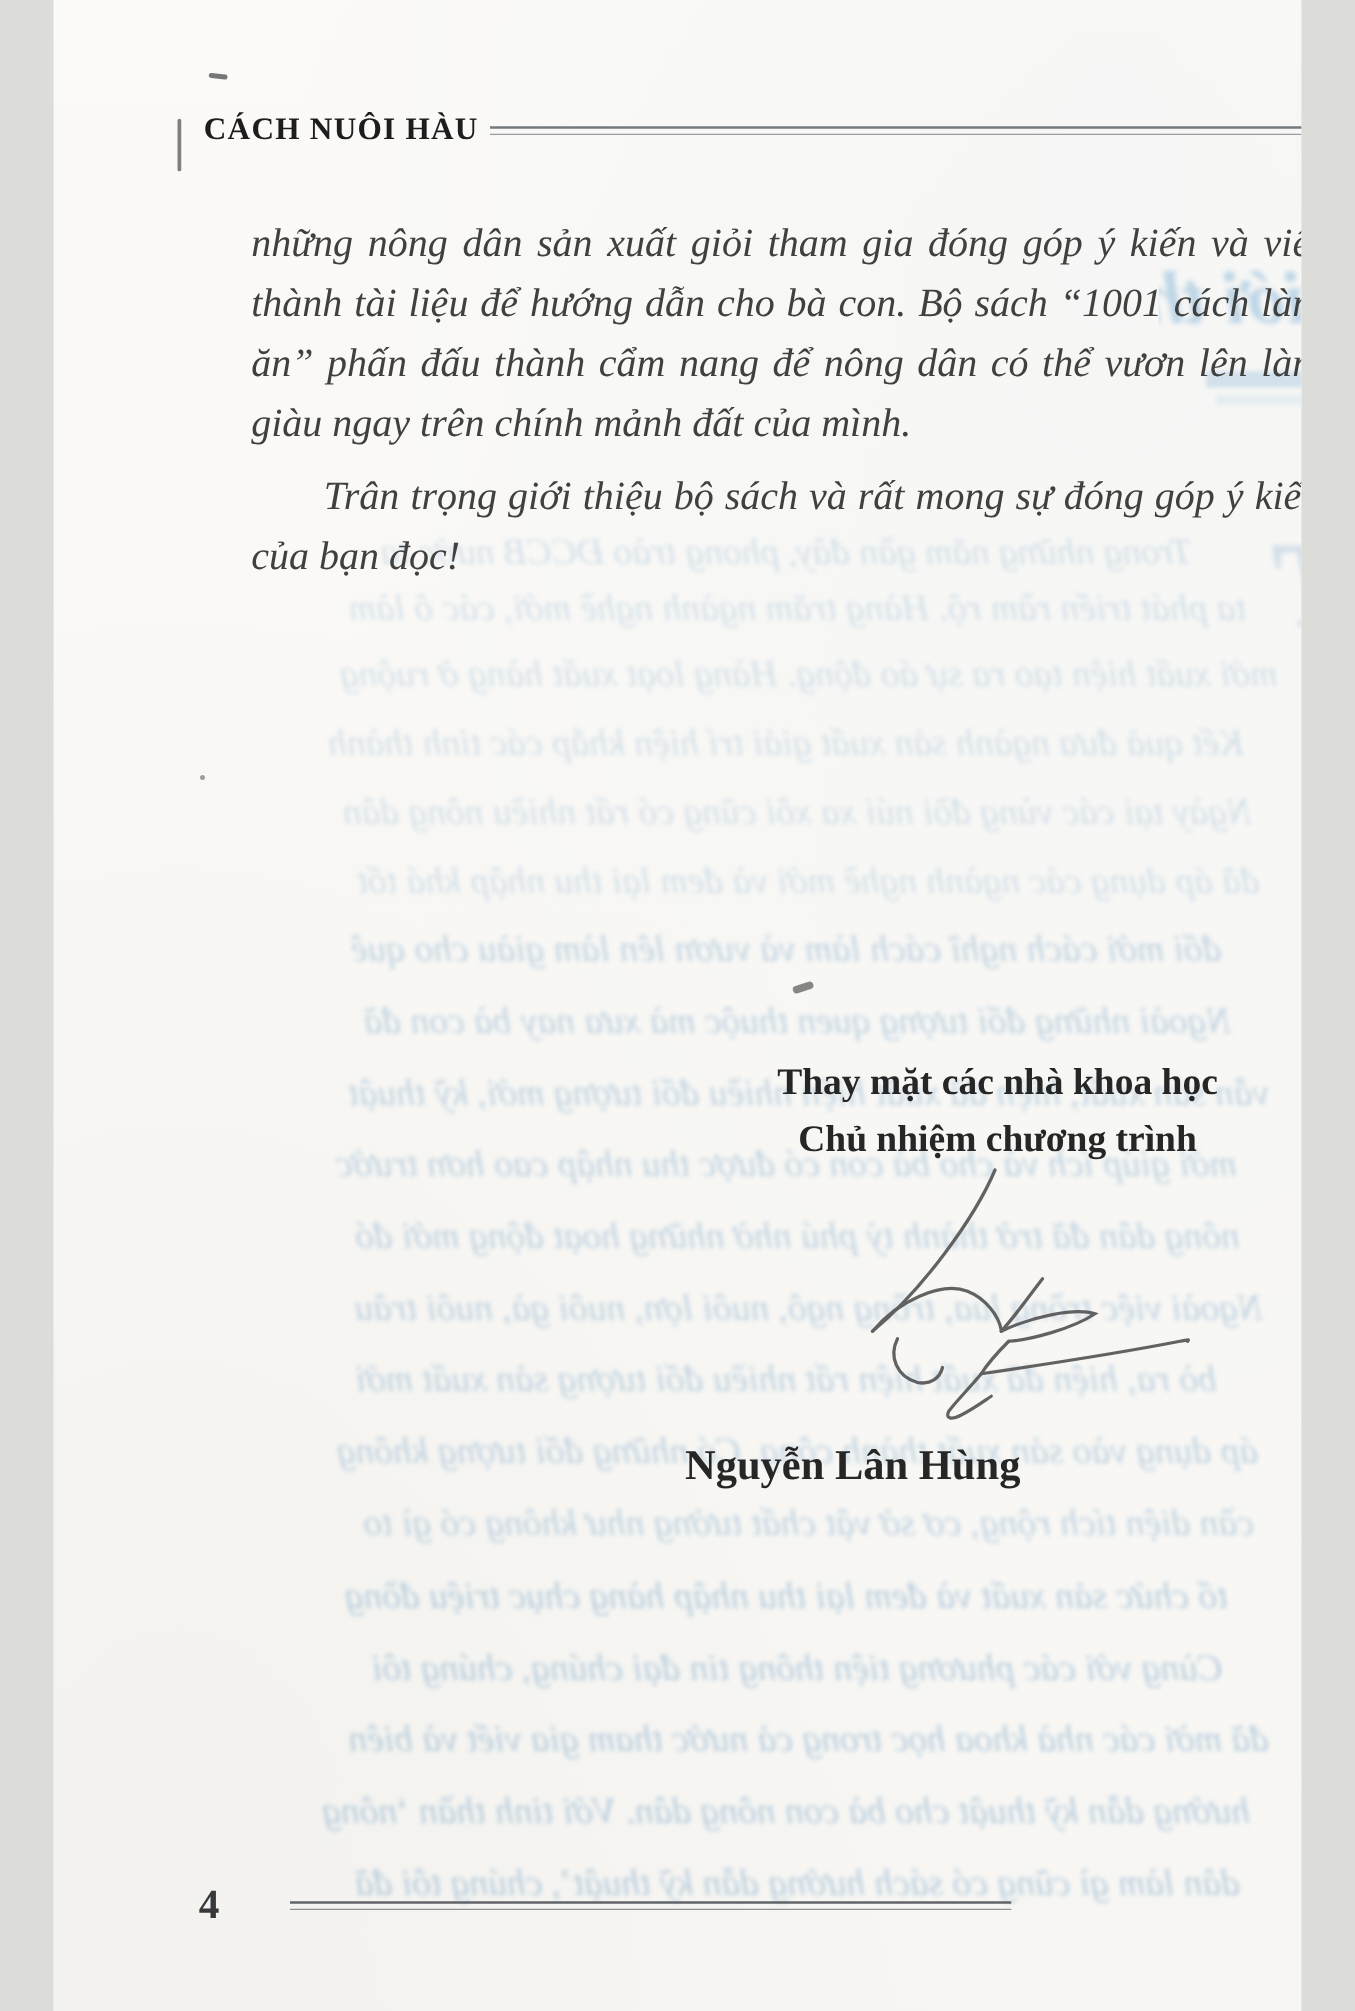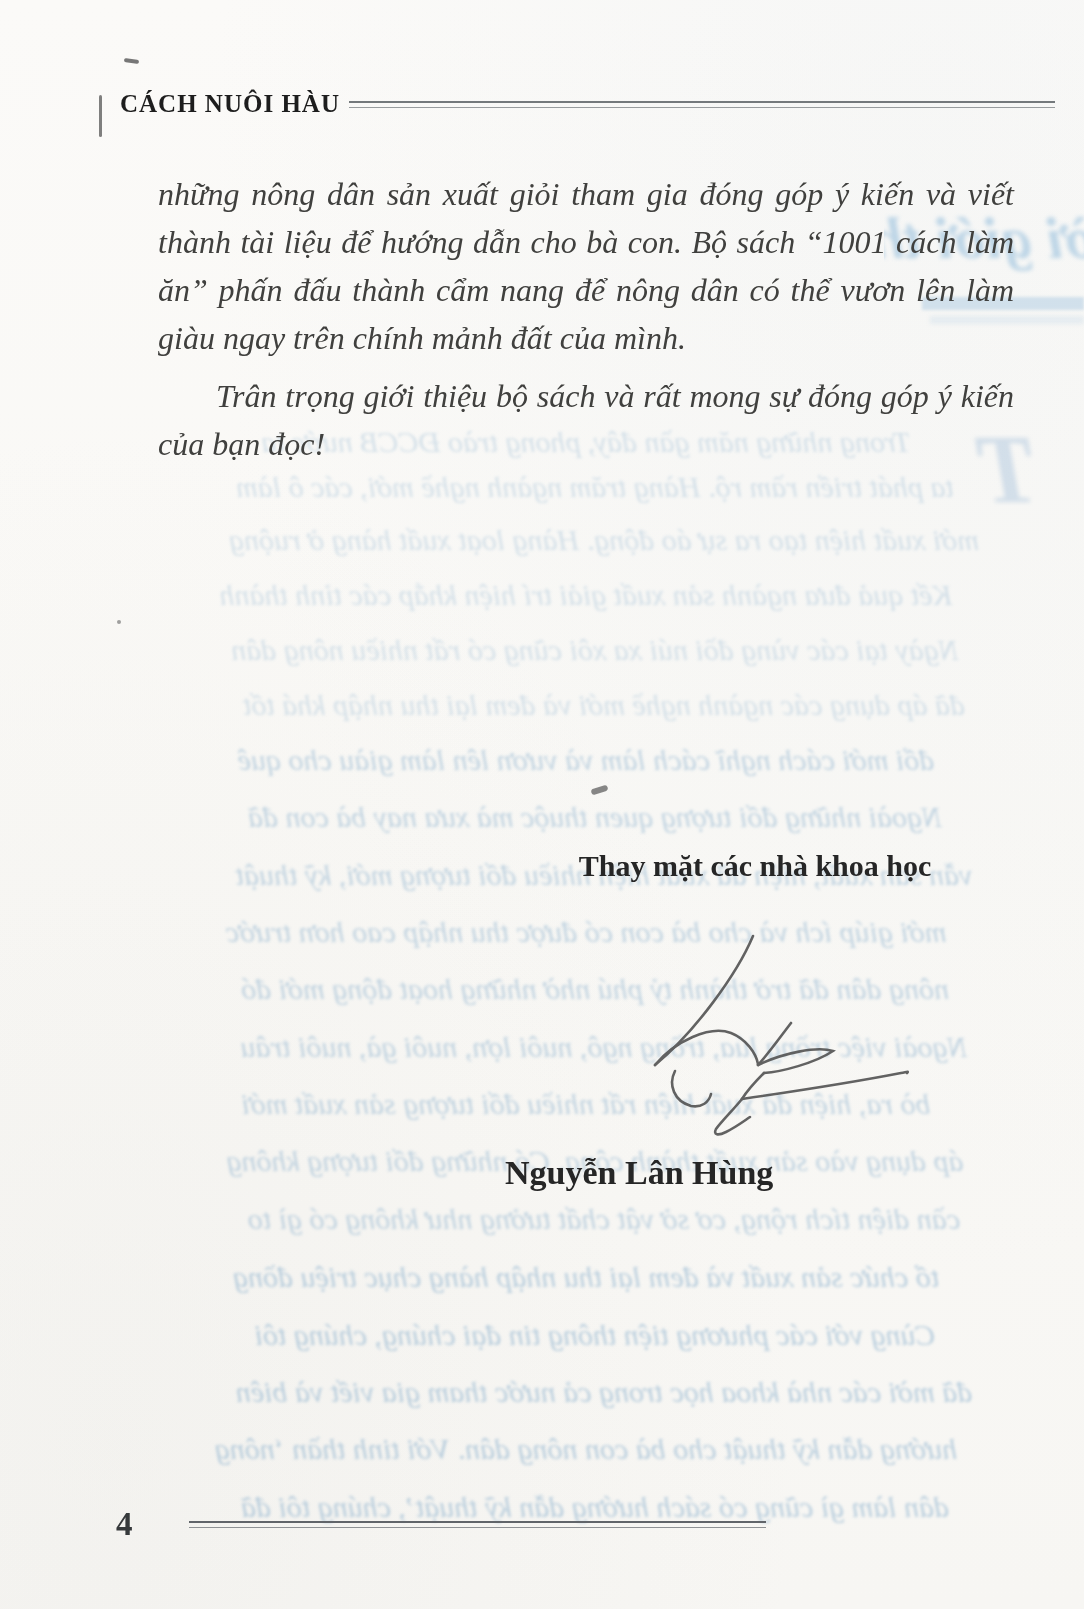--- a/index.html
+++ b/index.html
@@ -1,18 +1,18 @@
 <!DOCTYPE html>
 <html><head>
 <meta charset="utf-8">
 <style>
   html,body{margin:0;padding:0;background:#dcdcd8;}
   .page{
     position:relative;
-    width:1084px;height:1609px;
+    width:998px;height:1609px;
     margin:0 auto;
     background:#faf9f6;
     background-image:
       radial-gradient(ellipse at 85% 10%, rgba(205,218,228,0.10), transparent 55%),
       radial-gradient(ellipse at 10% 90%, rgba(210,210,205,0.12), transparent 50%),
       linear-gradient(180deg, #fbfaf8 0%, #f9f8f5 50%, #f7f6f3 100%);
     overflow:hidden;
     font-family:"Liberation Serif","DejaVu Serif",serif;
   }
 
@@ -135,20 +135,21 @@
     <div class="running-head">CÁCH NUÔI HÀU</div>
     <div class="head-rule"></div>
 
     <div class="body-text">
       <p class="cont">những nông dân sản xuất giỏi tham gia đóng góp ý kiến và viết thành tài liệu để hướng dẫn cho bà con. Bộ sách “1001 cách làm ăn” phấn đấu thành cẩm nang để nông dân có thể vươn lên làm giàu ngay trên chính mảnh đất của mình.</p>
       <p>Trân trọng giới thiệu bộ sách và rất mong sự đóng góp ý kiến của bạn đọc!</p>
     </div>
 
     <div class="signoff">
       <div>Thay mặt các nhà khoa học</div>
+      <div>Chủ nhiệm chương trình</div>
     </div>
 
     <svg class="signature-svg" width="380" height="235" viewBox="0 0 380 235">
       <g fill="none" stroke="#4e4e4e" stroke-width="2.6" stroke-linecap="round" opacity="0.88">
         <path d="M208,14 C192,52 150,110 110,143"></path>
         <path d="M110,143 C130,119 165,103 186,111 C201,117 211,131 213,142"></path>
         <path d="M246,101 C236,114 224,131 213,143"></path>
         <path d="M213,143 C238,131 272,124 288,129 C270,141 236,150 219,151"></path>
         <path d="M219,151 C210,160 202,169 197,177"></path>
         <path d="M197,177 C245,170 320,158 356,151 C362,150 364,149 362,151"></path>

